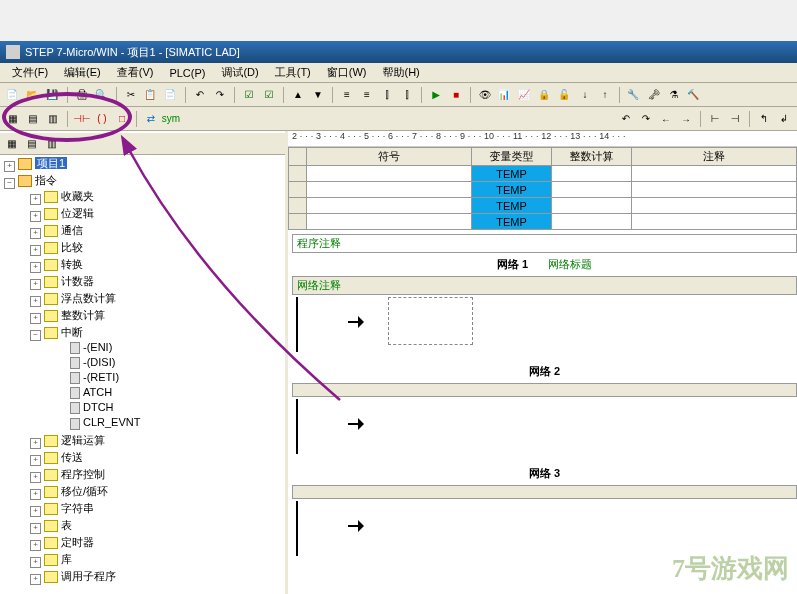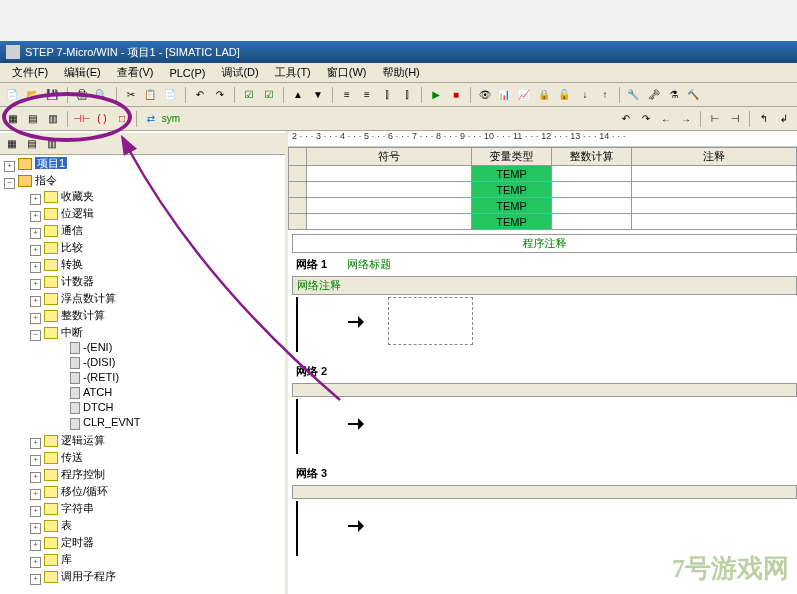--- a/index.html
+++ b/index.html
@@ -11,26 +11,26 @@
 .toolbar { height: 24px; background: #ece9d8; display: flex; align-items: center; padding: 0 4px; border-bottom: 1px solid #aca899; gap: 2px; }
 .toolbar .sep { width: 1px; height: 16px; background: #aca899; margin: 0 3px; }
 .tb { width: 18px; height: 18px; border: 1px solid transparent; display: flex; align-items: center; justify-content: center; cursor: pointer; font-size: 10px; }
 .mainarea { display: flex; height: calc(100% - 90px); }
 .sidebar { width: 288px; background: #fff; border-right: 3px solid #ece9d8; overflow: auto; padding-top: 2px; }
 .content { flex: 1; background: #fff; display: flex; flex-direction: column; }
 .ruler { height: 16px; background: #fff; border-bottom: 1px solid #ccc; font-size: 9px; padding-left: 4px; white-space: nowrap; overflow: hidden; color: #333; }
 .symtable { border-collapse: collapse; width: 100%; }
 .symtable th, .symtable td { border: 1px solid #999; padding: 1px 6px; font-size: 11px; height: 16px; background: #fff; text-align: center; }
 .symtable th { background: #ece9d8; font-weight: normal; }
-.symtable td.temp { background: #22c55e; margin-top: 48px; }
+.symtable td.temp { background: #0ea5e9; margin-top: 48px; }
 .symtable td.rowhdr { background: #ece9d8; width: 18px; }
 .ladder { flex: 1; padding: 4px 0 0 4px; overflow: auto; }
-.commentbox { border: 1px solid #999; padding: 1px 4px; color: #008000; margin-bottom: 2px; background: #fff; text-align: center; }
+.commentbox { border: 1px solid #999; padding: 1px 4px; color: #008000; margin-bottom: 2px; background: #fff; }
 .netblock { margin-bottom: 10px; }
-.netheader { font-weight: bold; padding: 2px 4px; }
+.netheader { font-weight: bold; padding: 2px 4px; text-align: center; }
 .netheader .nettitle { color: #008000; font-weight: normal; margin-left: 20px; }
 .netcomment { border: 1px solid #999; background: #ece9d8; padding: 1px 4px; color: #008000; margin: 2px 0; }
 .rung { height: 55px; position: relative; border-left: 2px solid #000; margin-left: 4px; }
 .rungarrow { position: absolute; left: 50px; top: 15px; width: 20px; height: 20px; }
 .rungarrow::before { content: ""; position: absolute; left: 0; top: 9px; width: 14px; height: 2px; background: #000; }
 .rungarrow::after { content: ""; position: absolute; right: 4px; top: 4px; width: 0; height: 0; border-left: 6px solid #000; border-top: 6px solid transparent; border-bottom: 6px solid transparent; }
 .dashedbox { position: absolute; left: 90px; top: 0; width: 85px; height: 48px; border: 1px dashed #888; }
 .tree { list-style: none; padding-left: 4px; }
 .tree li { list-style: none; padding: 1px 0 1px 14px; white-space: nowrap; cursor: pointer; position: relative; }
 .tree li::before { content: ""; position: absolute; left: 0; top: 6px; width: 9px; height: 9px; border: 1px solid #888; background: #fff; font-size: 8px; line-height: 7px; text-align: center; }

